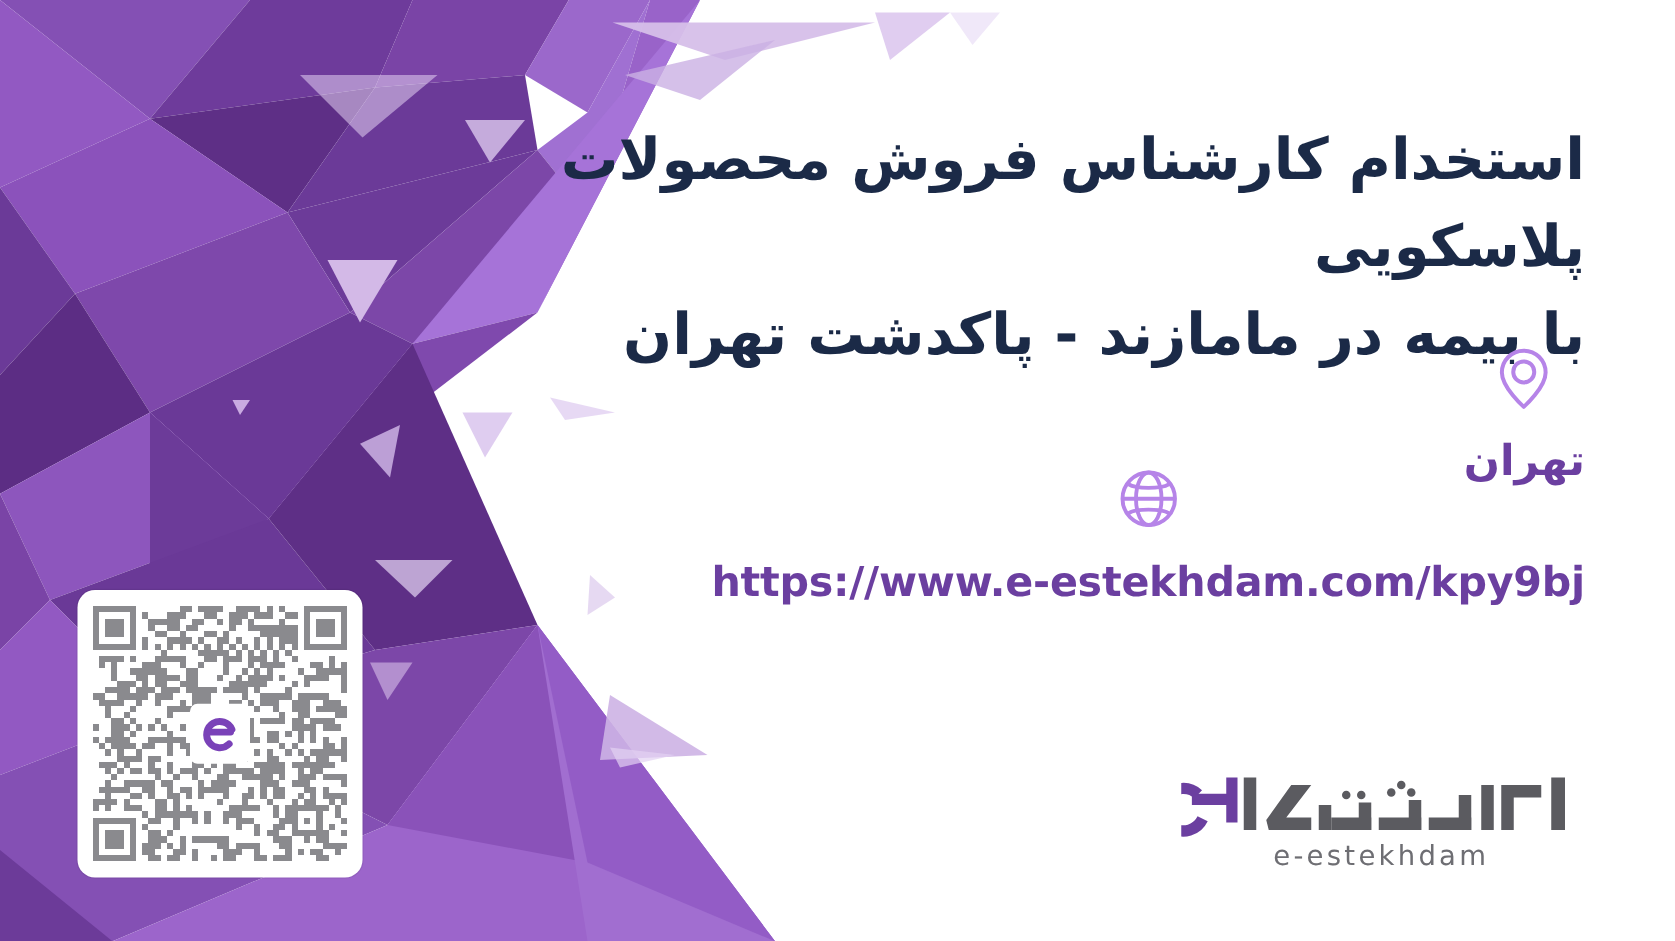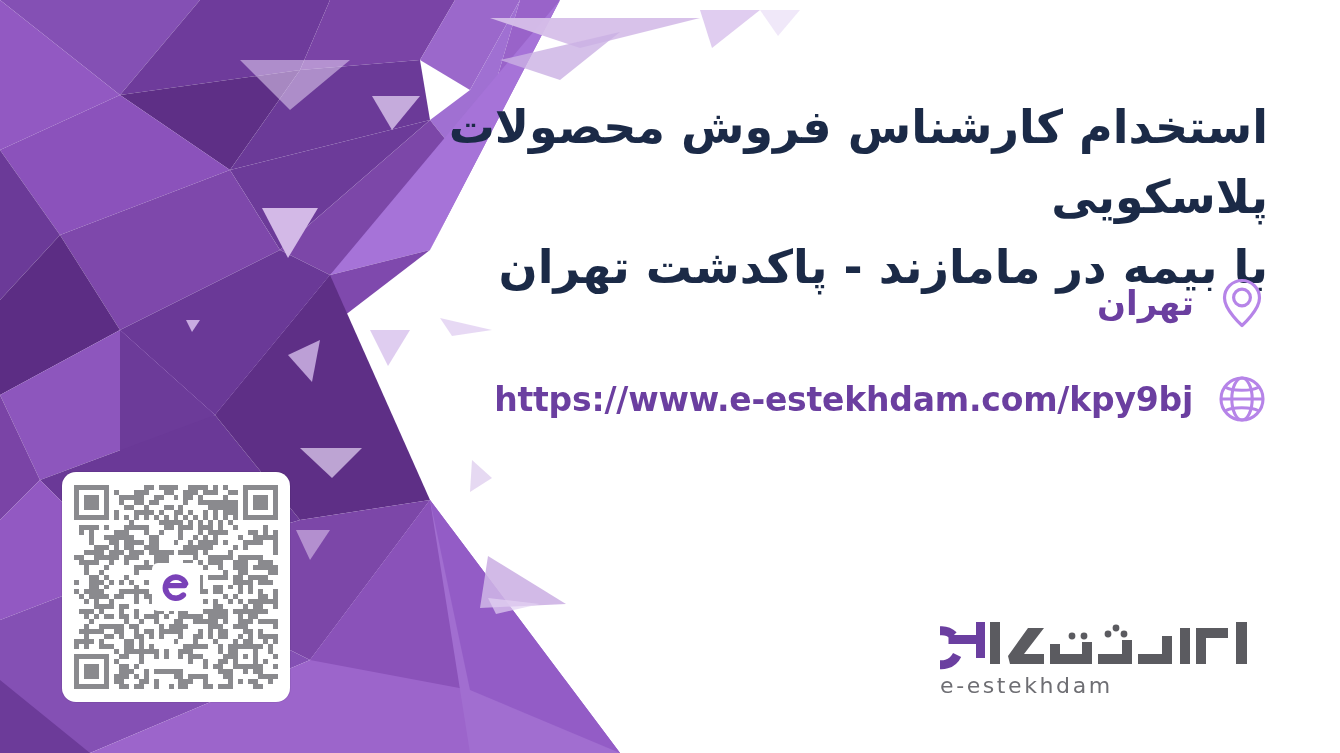--- a/index.html
+++ b/index.html
@@ -41,21 +41,21 @@
     font-size: 46px;
     font-weight: bold;
     line-height: 1.52;
     letter-spacing: 0;
     white-space: pre-line;
   }
 
   .info-row {
     position: absolute;
     display: flex;
-    flex-direction: row;
+    flex-direction: column;
     align-items: center;
     justify-content: flex-start;
     gap: 22px;
     right: 72px;
   }
   #row-location { top: 276px; }
   #row-url      { top: 372px; gap: 23px; }
 
   .info-icon {
     flex: 0 0 auto;
@@ -114,21 +114,21 @@
   }
 
   
   #brand {
     position: absolute;
     right: 70px;
     top: 614px;
     width: 330px;
     display: flex;
     flex-direction: column;
-    align-items: flex-end;
+    align-items: center;
   }
   #brand-mark { display: block; }
   #brand-sub {
     margin-top: 1px;
     color: #6e6e73;
     font-size: 22px;
     letter-spacing: 2.6px;
     direction: ltr;
     font-family: "DejaVu Sans", "Liberation Sans", sans-serif;
   }

